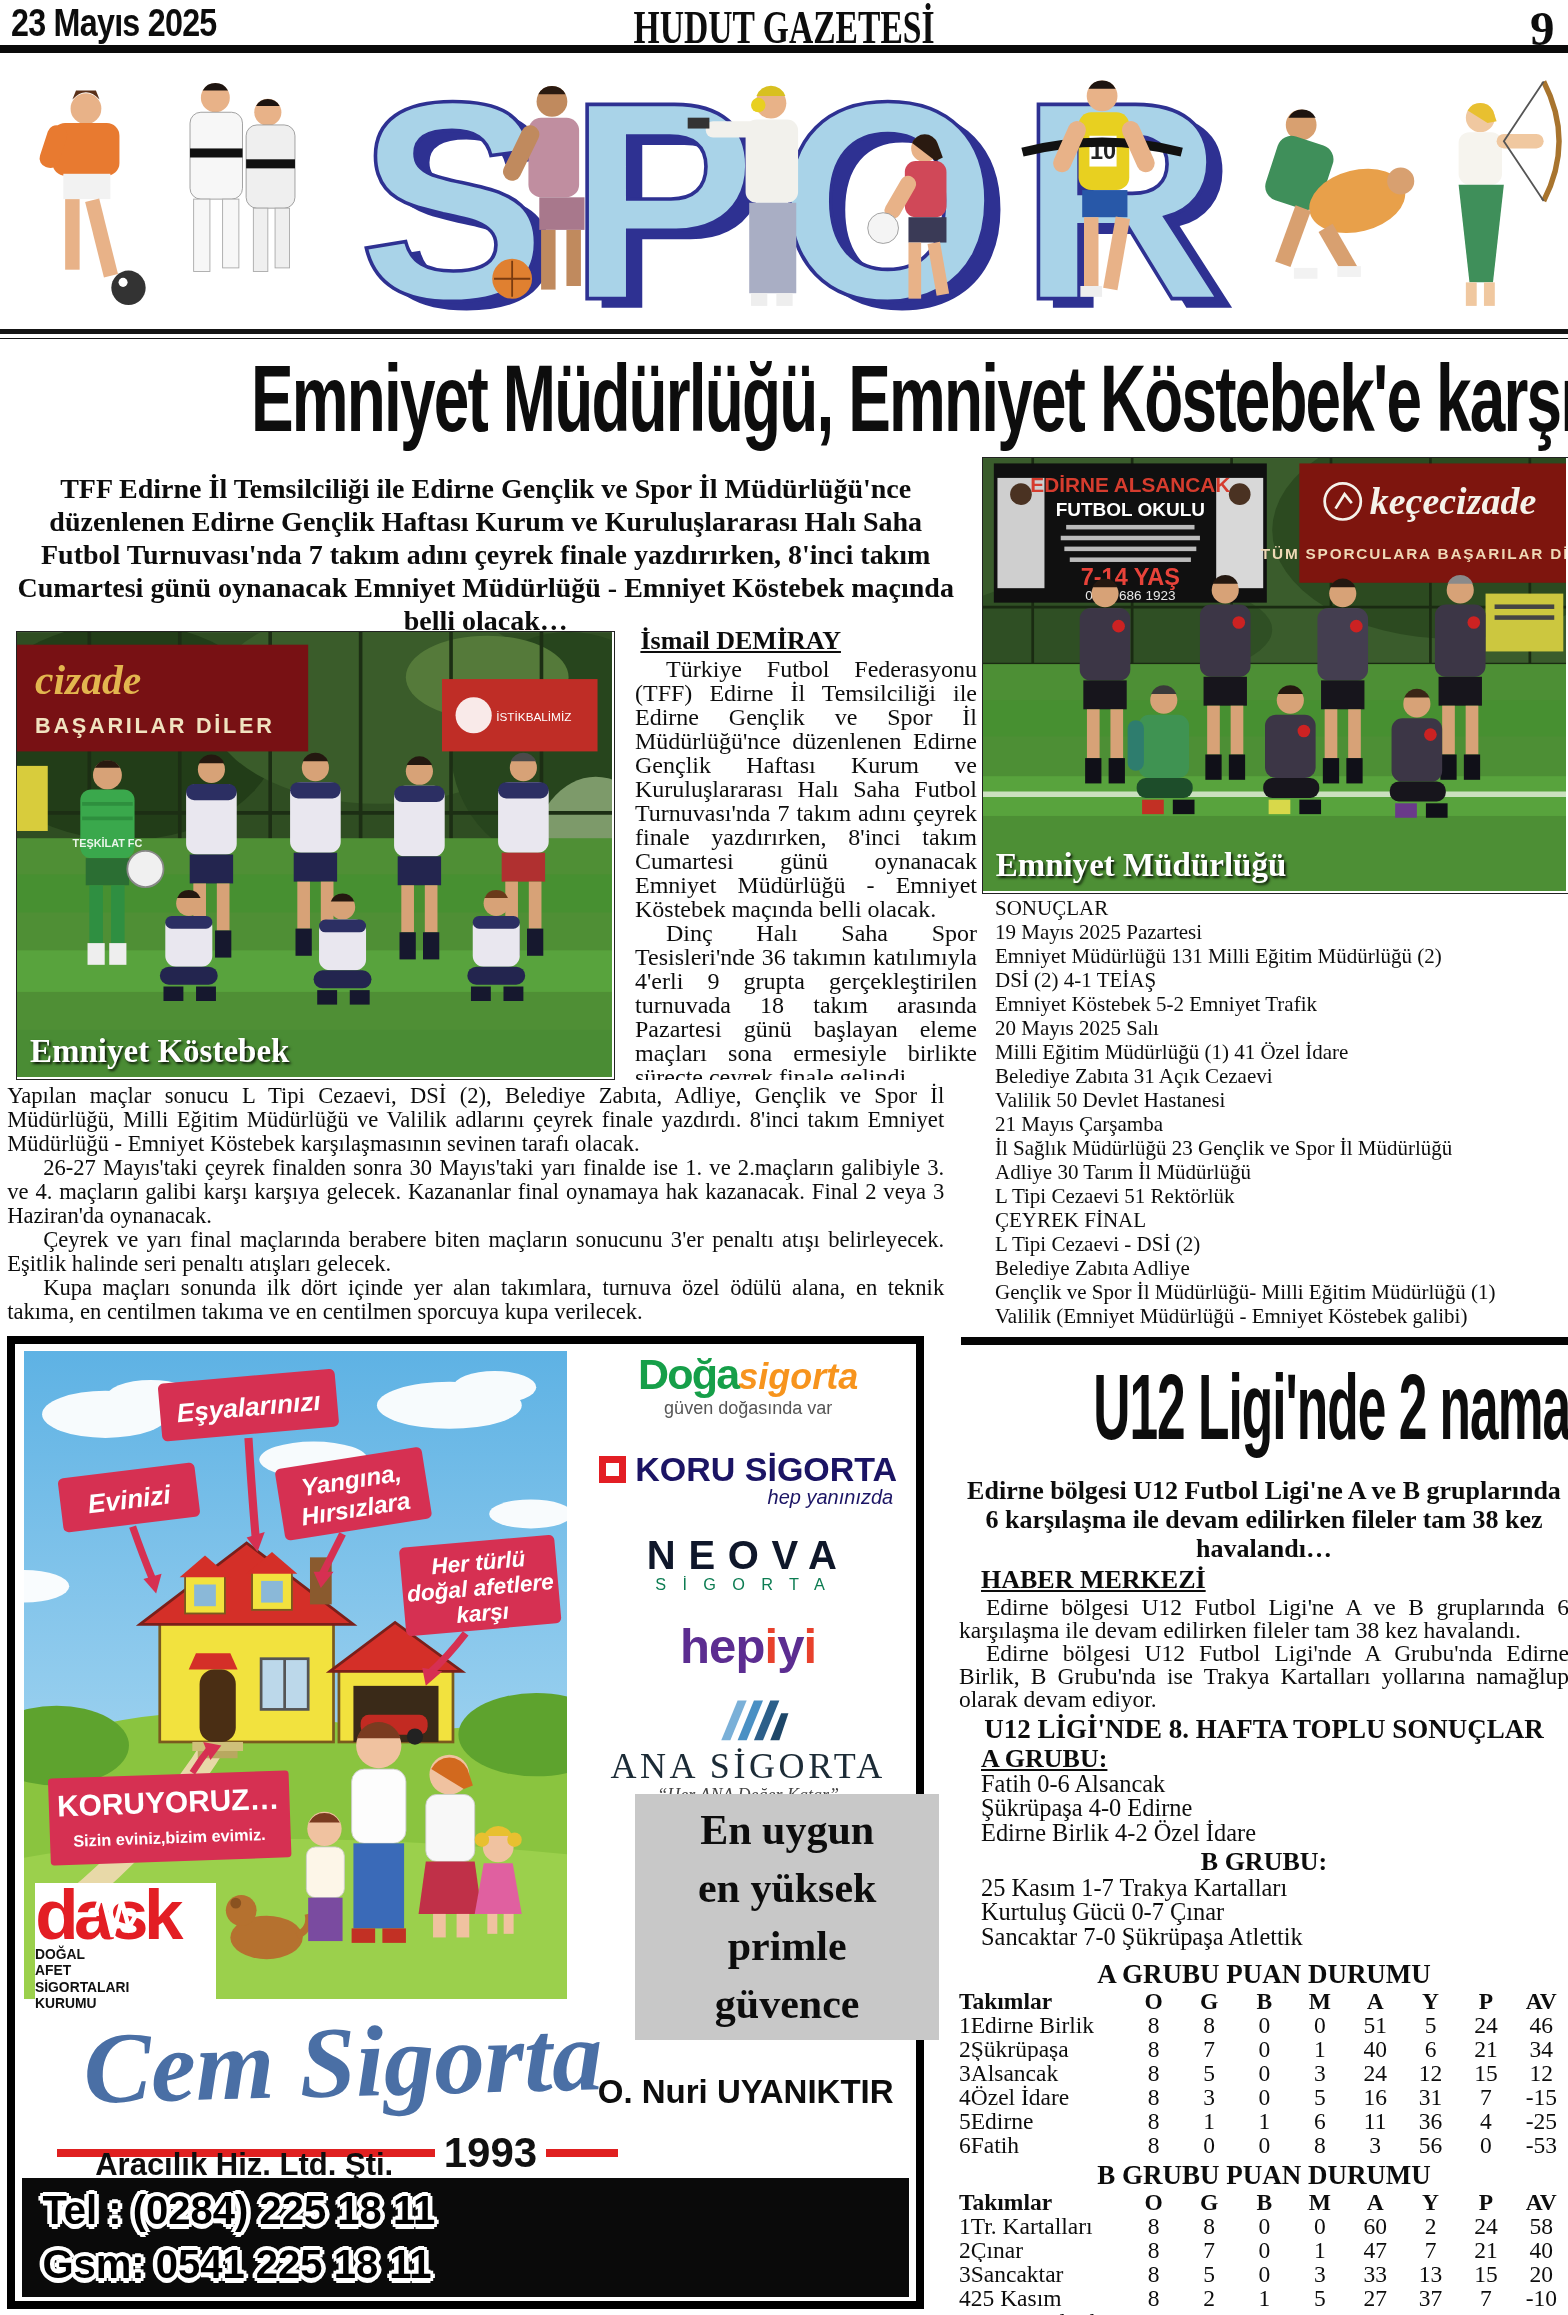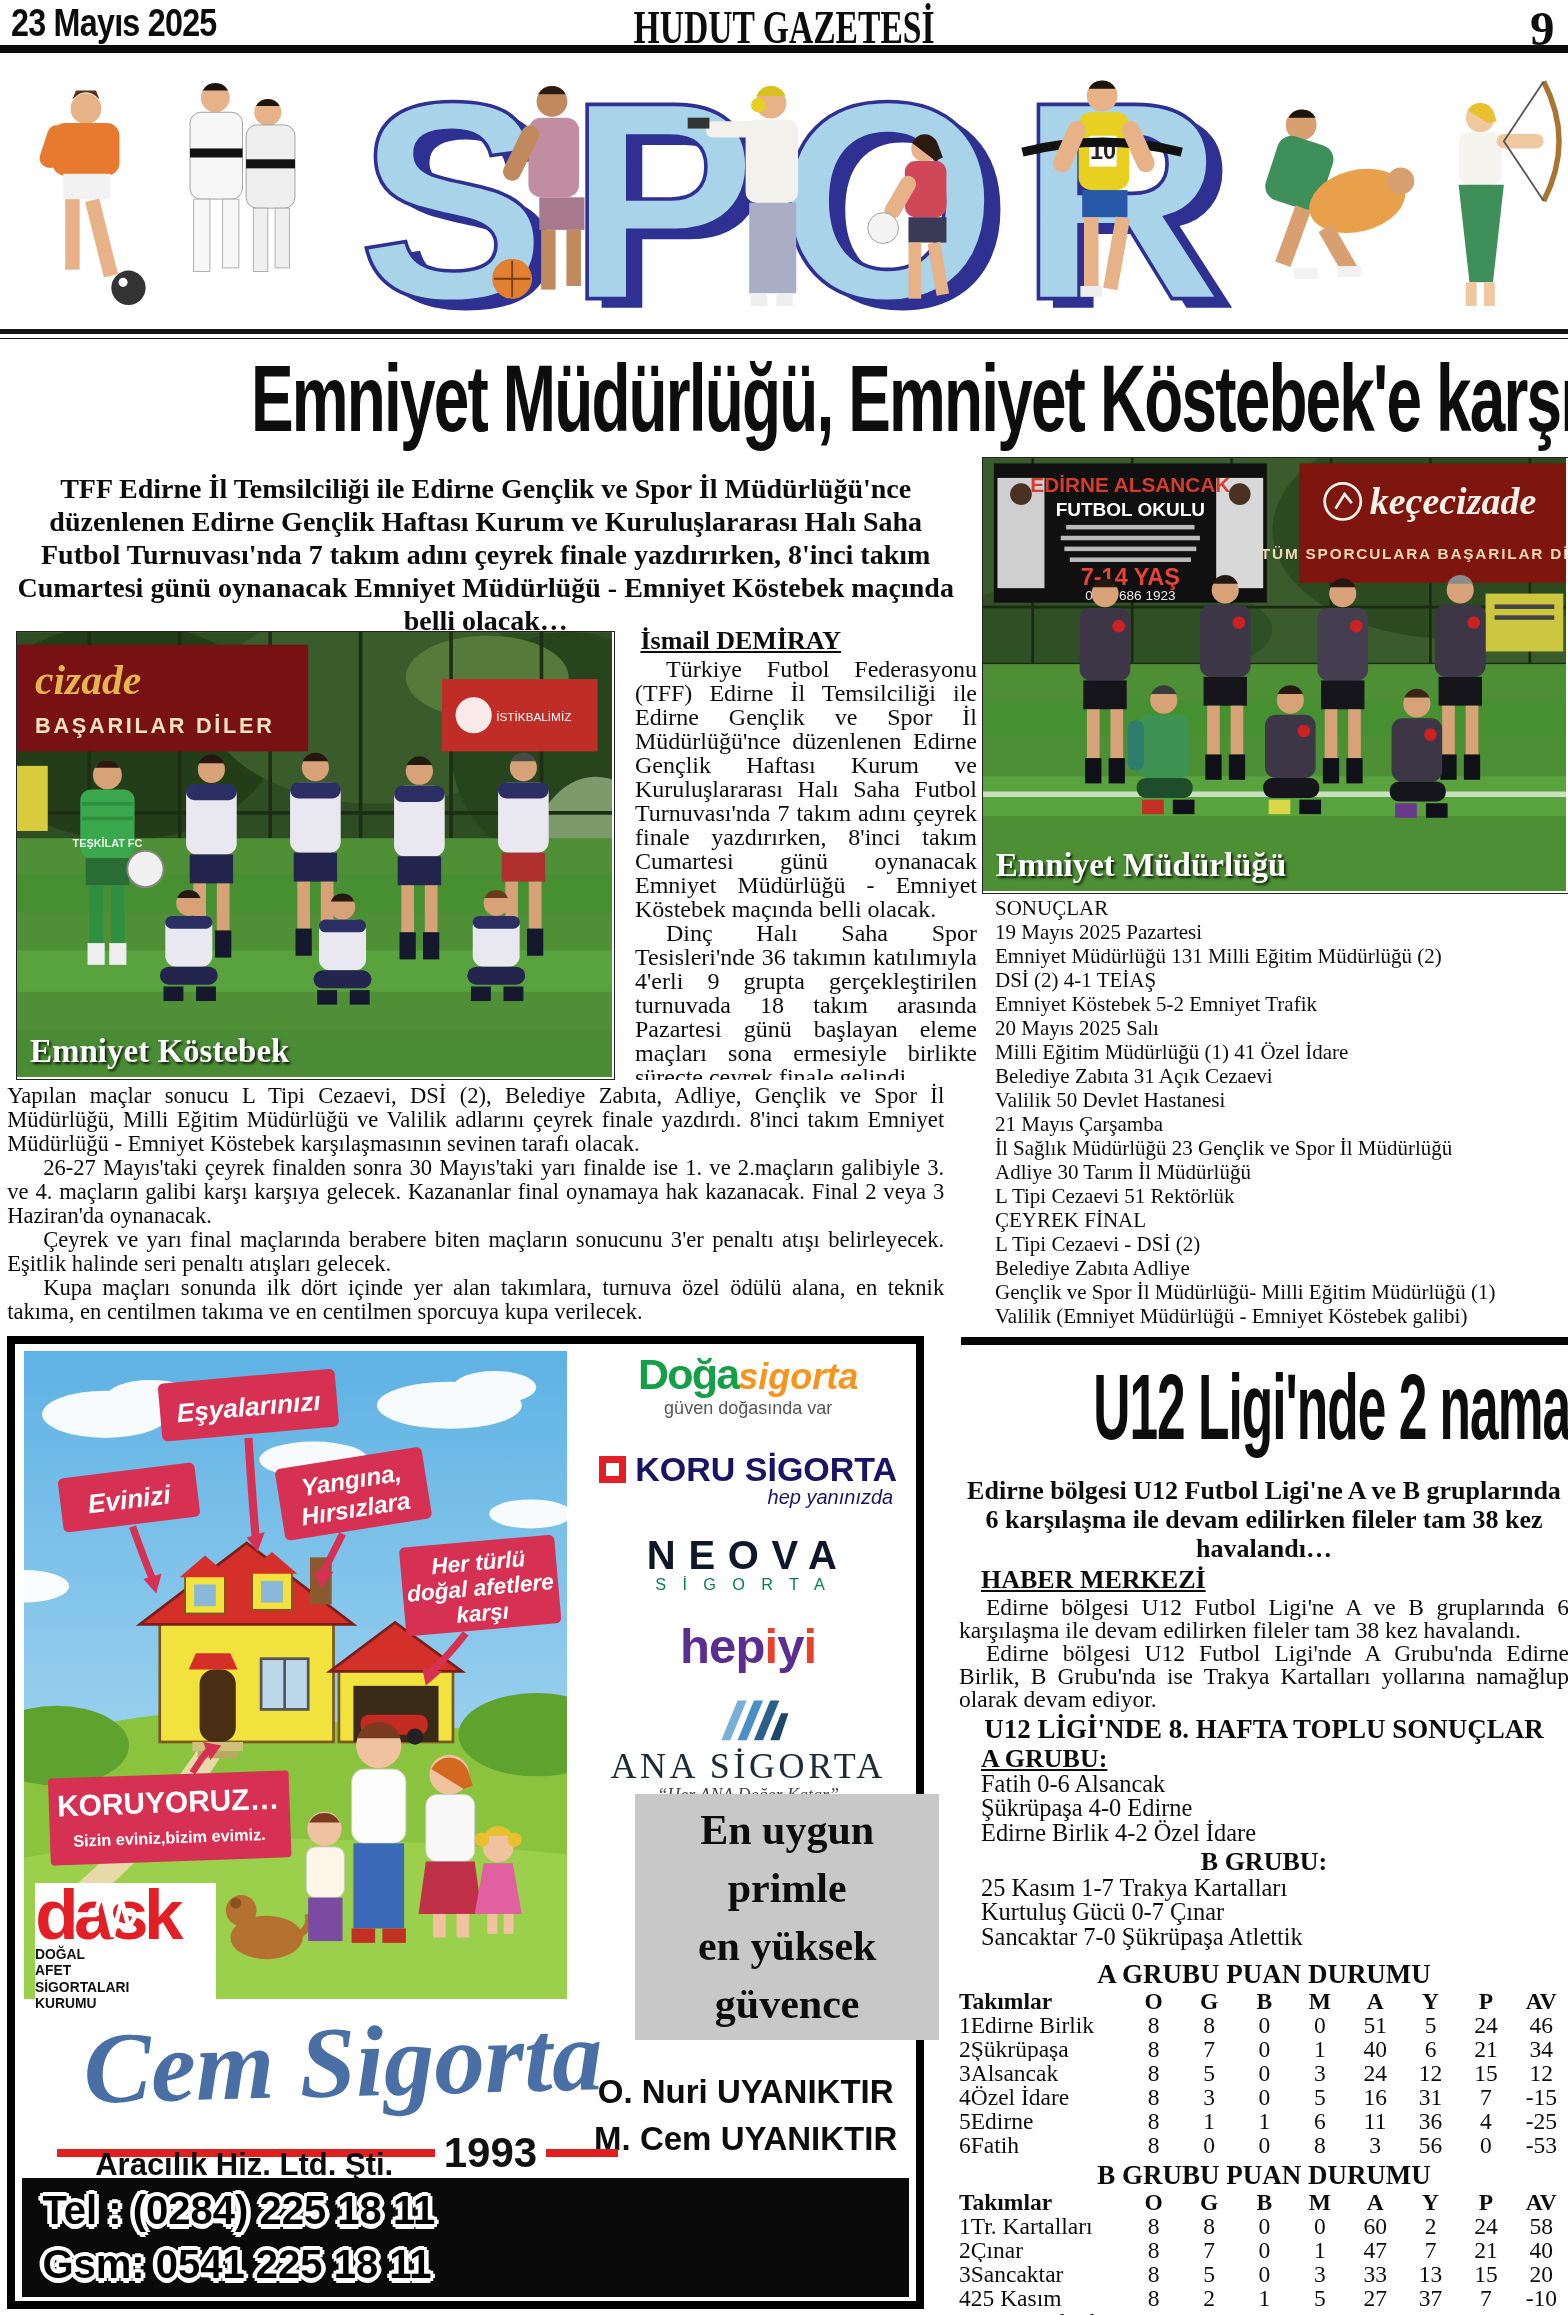--- a/index.html
+++ b/index.html
@@ -820,28 +820,27 @@
         <div class="ana-txt">ANA SİGORTA</div>
         <div class="ana-tag">“Her ANA Değer Katar”</div>
       </div>
       <div class="logo-tarsim">
         <span>TARS</span><span class="tarsim-i">İ</span><span>M</span>
       </div>
     </div>
 
     <div class="ad-slogan">
       <div>En uygun</div>
+      <div>en yüksek</div>
       <div>primle</div>
-      <div>en yüksek</div>
       <div>güvence</div>
     </div>
 
     <div class="ad-names">
       <div>O. Nuri UYANIKTIR</div>
-      <div>M. Cem UYANIKTIR</div>
     </div>
 
     <div class="dask">
       <div class="dask-word">dask</div>
       <svg class="dask-zig" width="63" height="54" viewBox="0 0 70 60">
         <polyline points="0,30 14,30 22,6 34,54 44,14 52,44 60,30 70,30" fill="none" stroke="#fff" stroke-width="5"></polyline>
       </svg>
       <div class="dask-sub">DOĞAL</div>
       <div class="dask-sub">AFET</div>
       <div class="dask-sub">SİGORTALARI</div>

